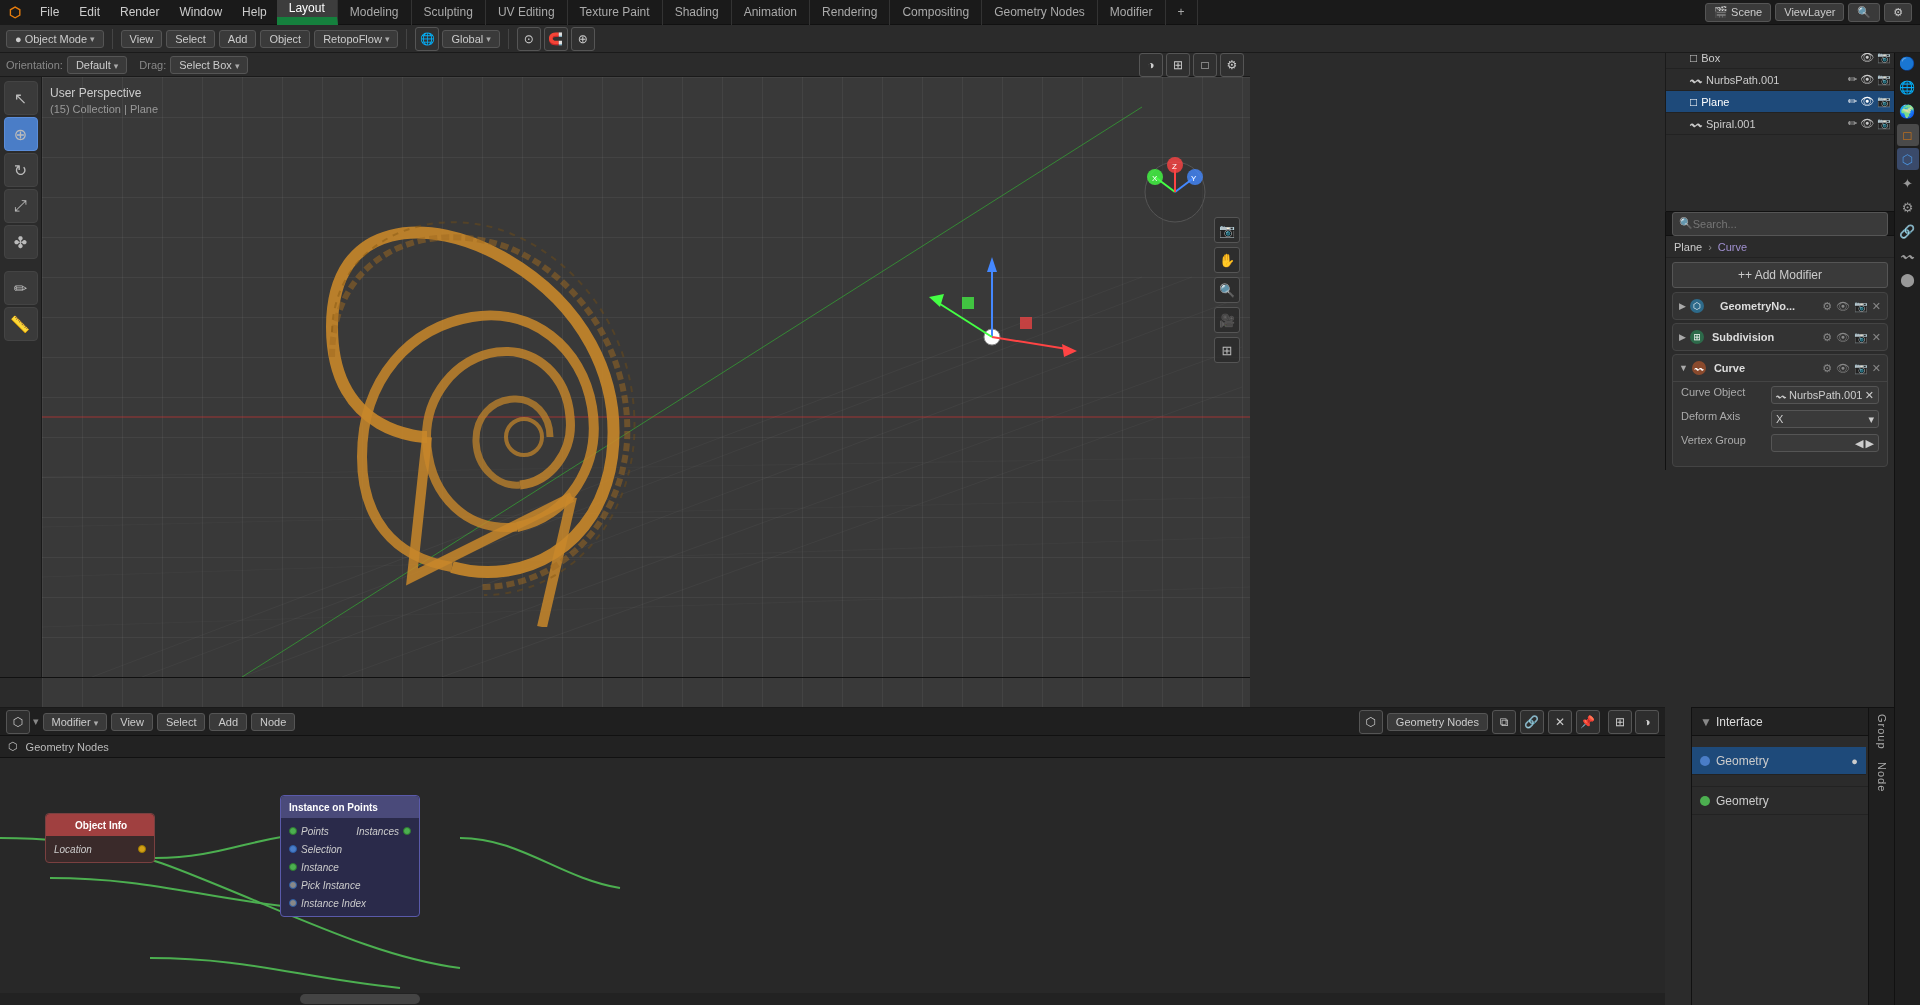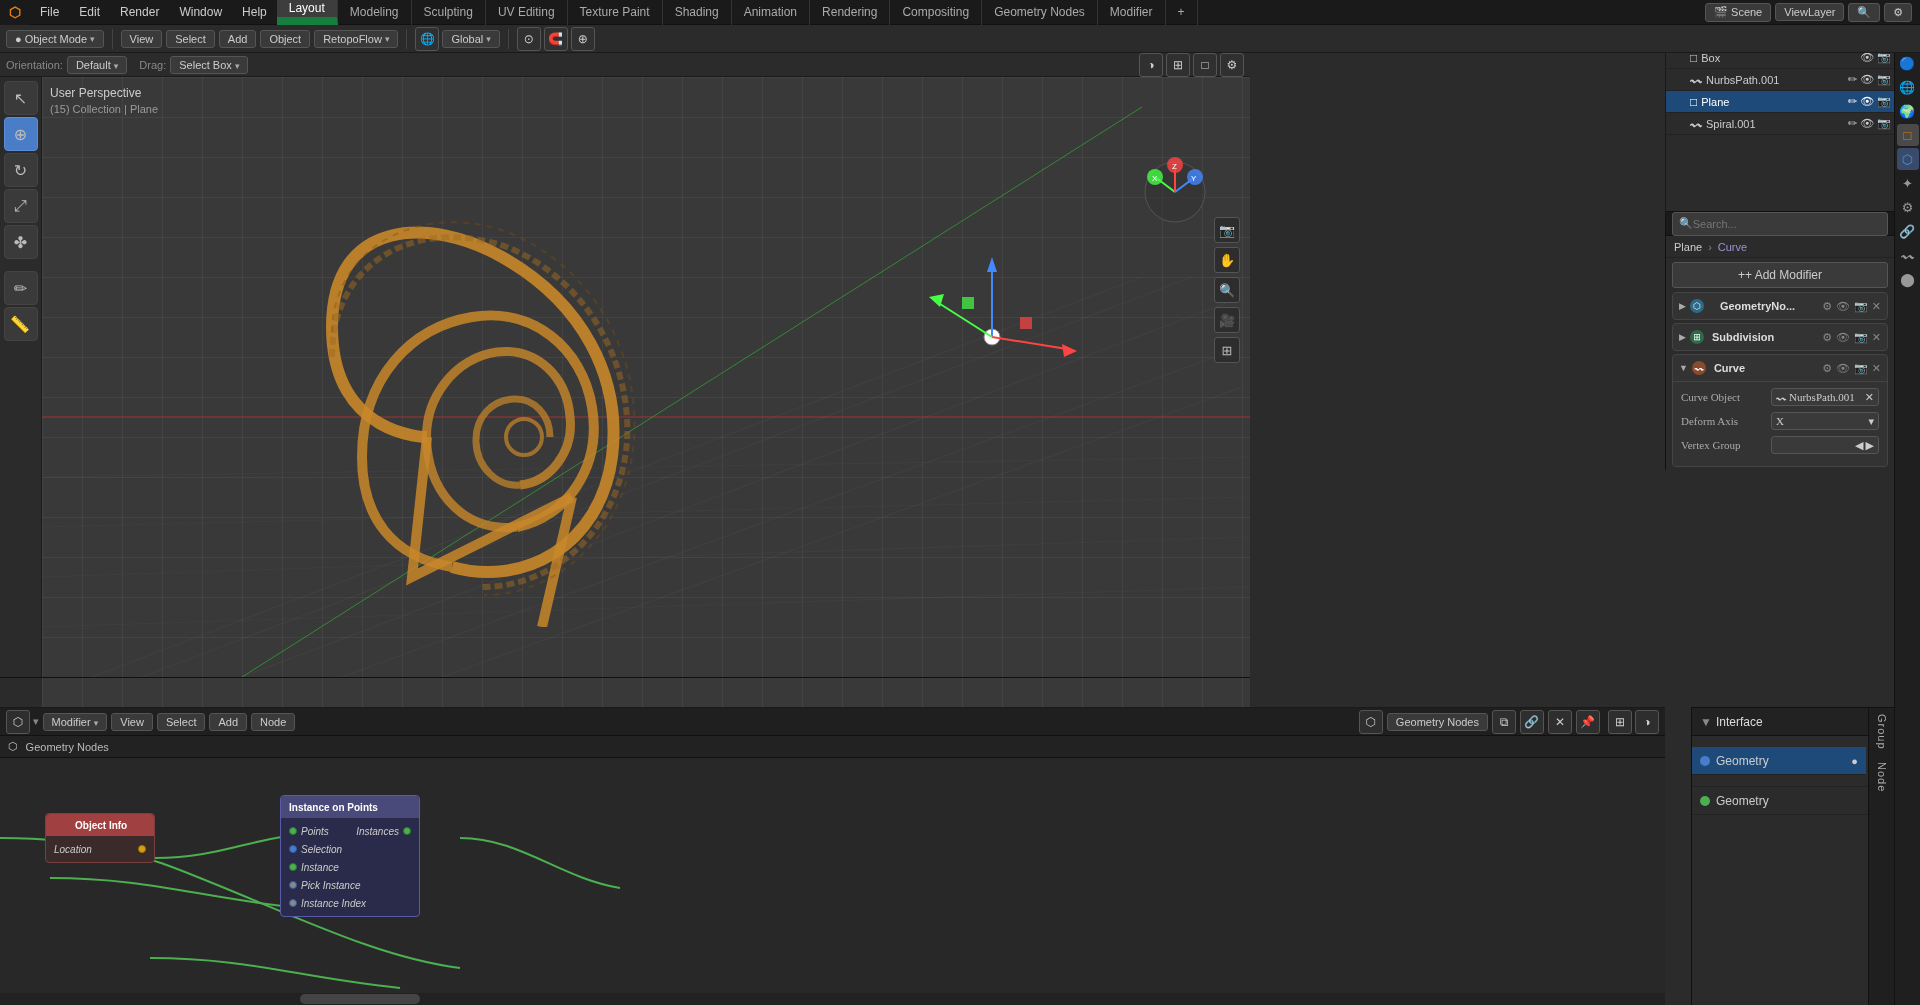--- a/index.html
+++ b/index.html
@@ -390,23 +390,21 @@
       font-size: 11px;
       color: #888;
     }
     .modifier-item-body {
       padding: 4px 8px 8px;
       border-top: 1px solid #444;
     }
     .modifier-field-row {
       height: 22px;
       display: flex;
-      align-items: center;
       margin-bottom: 2px;
-      font-family: Liberation Serif, serif;
     }
     .modifier-field-label {
       width: 90px;
       font-size: 11px;
       color: #aaa;
     }
     .modifier-field-value {
       flex: 1;
       background: #3a3a3a;
       border: 1px solid #555;

